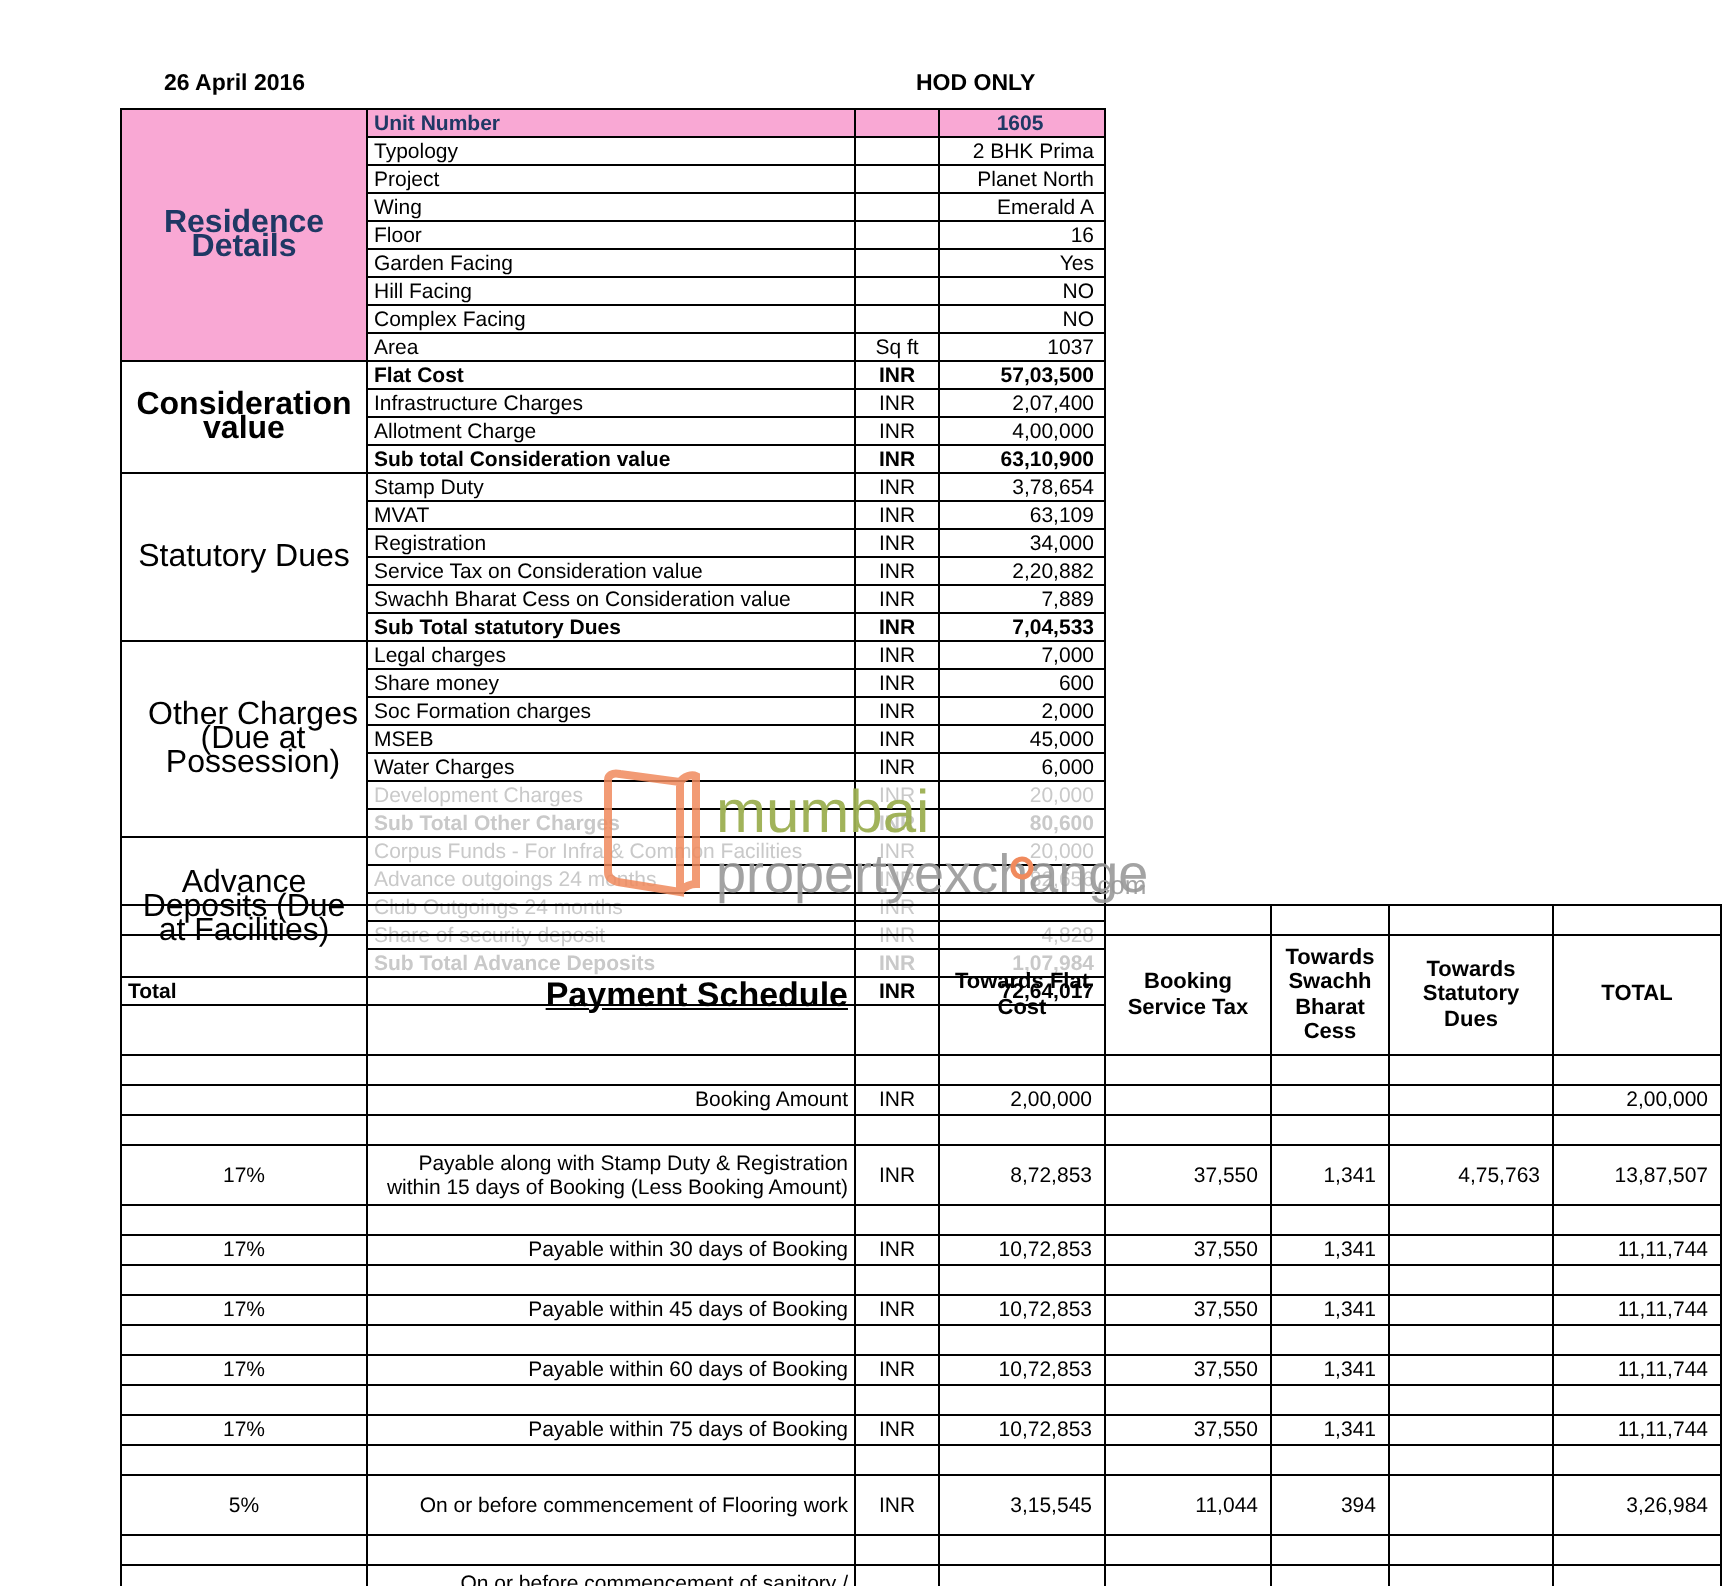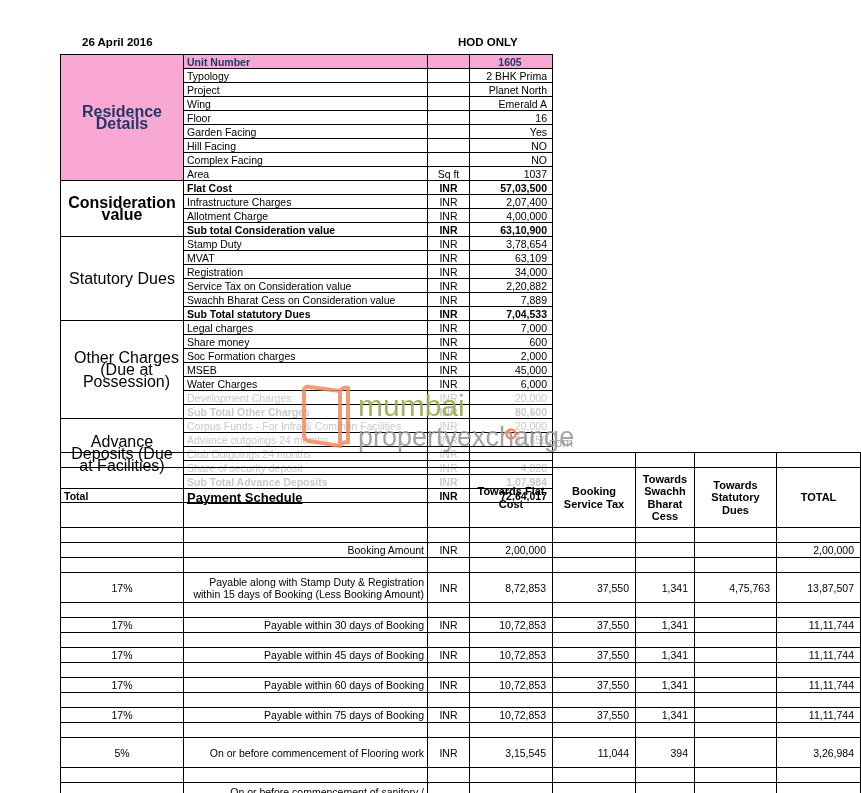--- a/index.html
+++ b/index.html
@@ -70,21 +70,21 @@
   #payment-table td{height:15px;}
   #payment-table td.pct{text-align:center;}
   #payment-table td.desc{text-align:right;white-space:normal;line-height:12px;}
   #payment-table td.cur{text-align:center;}
   #payment-table td.num{text-align:right;padding-right:6px;}
   #payment-table td.hd{
     text-align:center;font-weight:bold;font-size:11px;white-space:normal;
     line-height:12.5px;vertical-align:middle;
   }
   #payment-table td.schedhd{
-    text-align:left;font-weight:bold;font-size:13px;
+    text-align:right;font-weight:bold;font-size:17px;
     text-decoration:underline;vertical-align:middle;
   }
 </style>
 </head>
 <body>
 
 <div class="page">
 
   <div class="topbar">
     <span class="date">26 April 2016</span>

